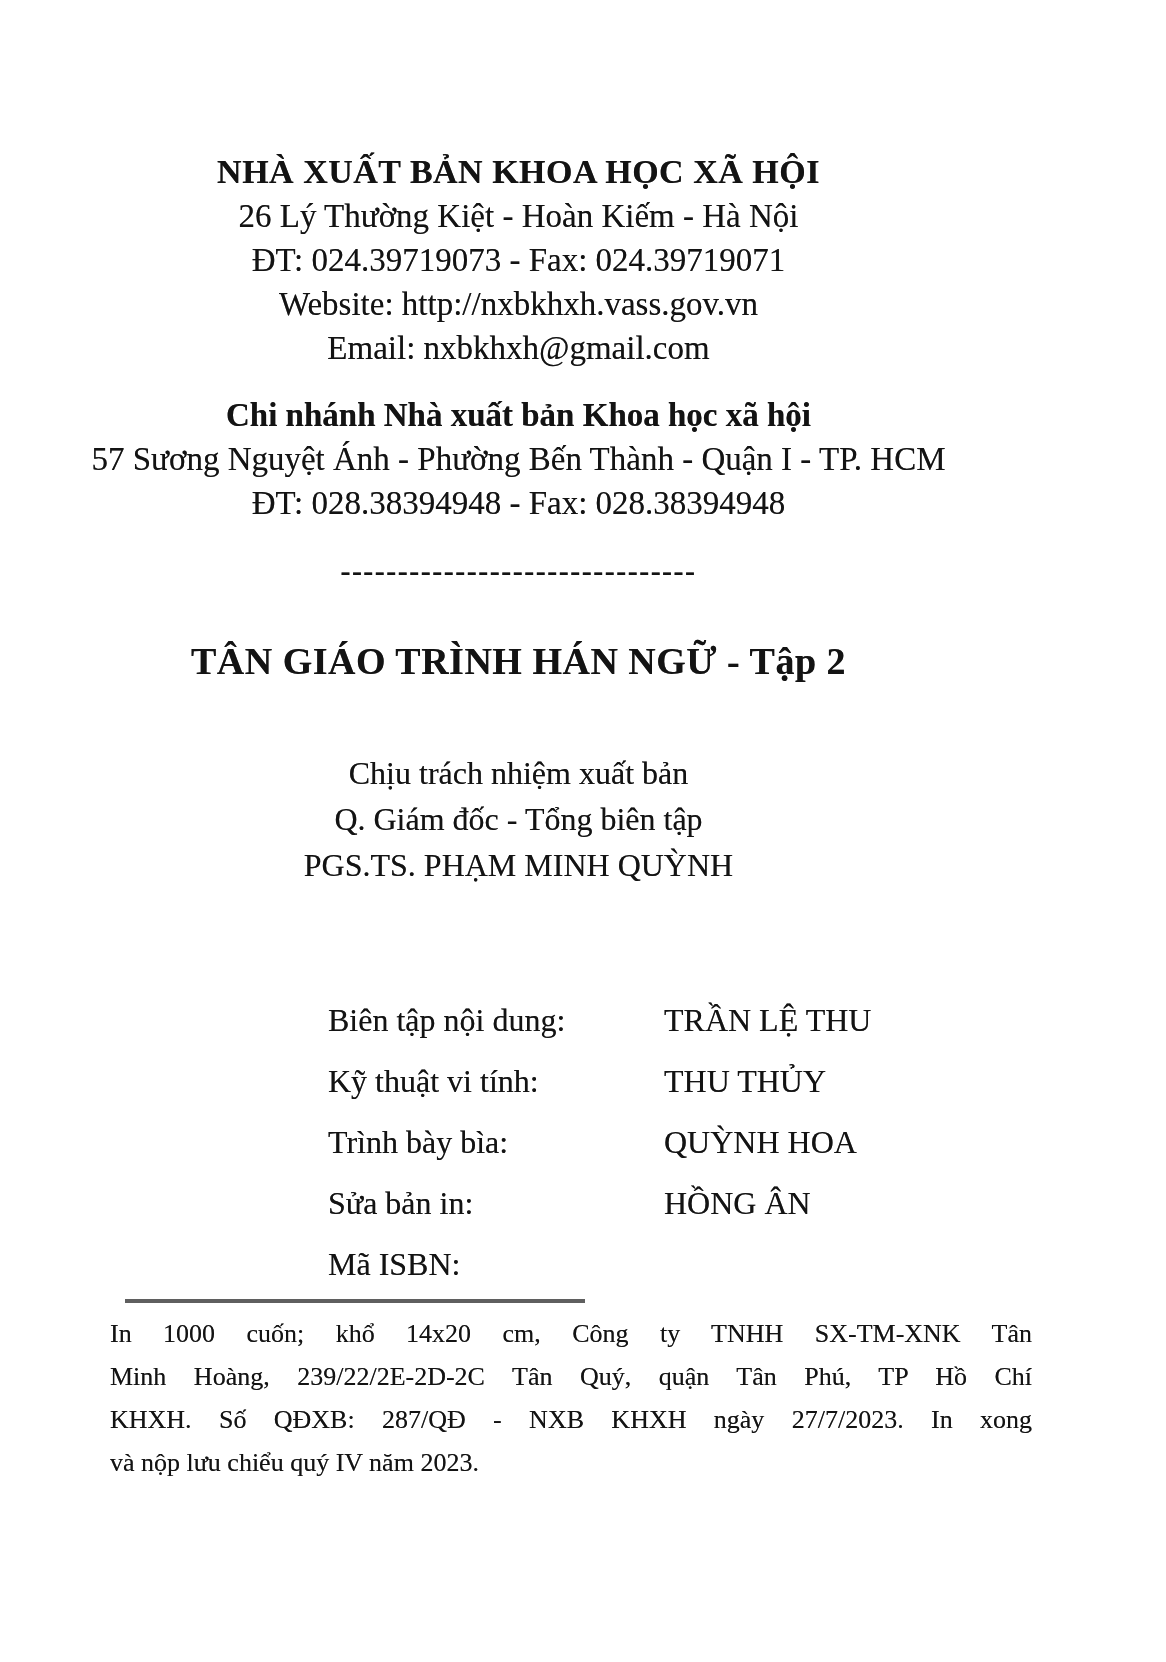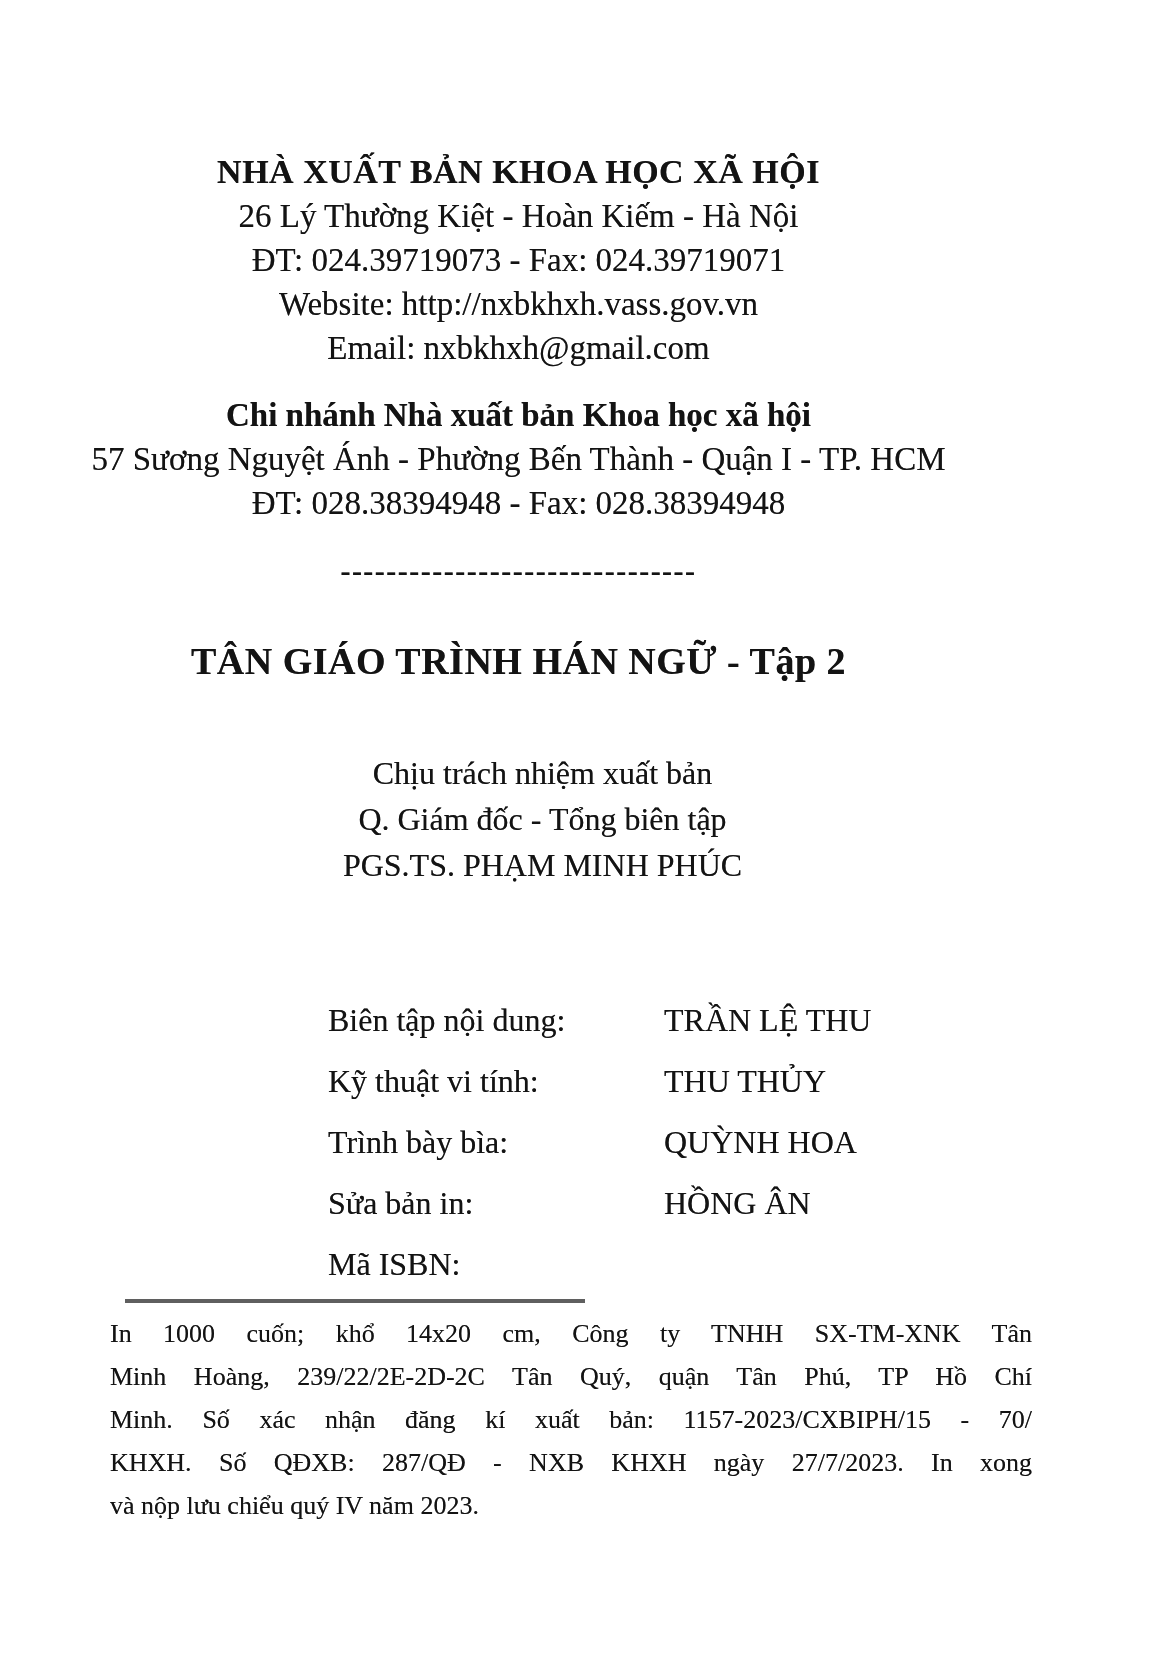--- a/index.html
+++ b/index.html
@@ -19,21 +19,21 @@
   .publisher .org{font-weight:700;font-size:34px;letter-spacing:.5px;}
 
   
   .branch{top:393px;font-size:33px;line-height:44px;}
   .branch .org{font-weight:700;}
 
   .dashes{top:556px;font-size:30px;line-height:30px;font-weight:700;letter-spacing:1.5px;}
 
   .book-title{top:636px;font-size:38px;line-height:50px;font-weight:700;letter-spacing:.5px;}
 
-  .responsibility{top:750px;font-size:32px;line-height:46px;padding-left:24px;}
+  .responsibility{top:750px;font-size:32px;line-height:46px;}
 
   
   .credits{position:absolute;left:328px;top:990px;font-size:32px;}
   .credit-row{display:flex;align-items:baseline;height:61px;line-height:61px;gap:34px;}
   .credit-label{width:302px;flex:0 0 302px;}
   .credit-value{white-space:nowrap;}
 
   .rule{position:absolute;left:125px;top:1299px;width:460px;height:4px;background:#5f5f5f;}
 
   .print-info{position:absolute;left:110px;top:1312px;width:922px;font-size:26px;line-height:43px;}
@@ -59,21 +59,21 @@
     <div>ĐT: 028.38394948 - Fax: 028.38394948</div>
   </div>
 
   <div class="centered dashes">-------------------------------</div>
 
   <div class="centered book-title">TÂN GIÁO TRÌNH HÁN NGỮ - Tập 2</div>
 
   <div class="centered responsibility">
     <div>Chịu trách nhiệm xuất bản</div>
     <div>Q. Giám đốc - Tổng biên tập</div>
-    <div>PGS.TS. PHẠM MINH PHÚC</div>
+    <div>PGS.TS. PHẠM MINH QUỲNH</div>
   </div>
 
   <div class="credits">
     <div class="credit-row">
       <div class="credit-label">Biên tập nội dung:</div>
       <div class="credit-value">TRẦN LỆ THU</div>
     </div>
     <div class="credit-row">
       <div class="credit-label">Kỹ thuật vi tính:</div>
       <div class="credit-value">THU THỦY</div>
@@ -89,18 +89,17 @@
     <div class="credit-row">
       <div class="credit-label">Mã ISBN:</div>
     </div>
   </div>
 
   <div class="rule"></div>
 
   <div class="print-info">
     <div class="print-line">In 1000 cuốn; khổ 14x20 cm, Công ty TNHH SX-TM-XNK Tân</div>
     <div class="print-line">Minh Hoàng, 239/22/2E-2D-2C Tân Quý, quận Tân Phú, TP Hồ Chí</div>
-    <div class="print-line">Minh. Số xác nhận đăng kí xuất bản: 1157-2023/CXBIPH/15 - 70/</div>
     <div class="print-line">KHXH. Số QĐXB: 287/QĐ - NXB KHXH ngày 27/7/2023. In xong</div>
     <div class="print-line last">và nộp lưu chiểu quý IV năm 2023.</div>
   </div>
 
 </div>
 
 </body></html>

